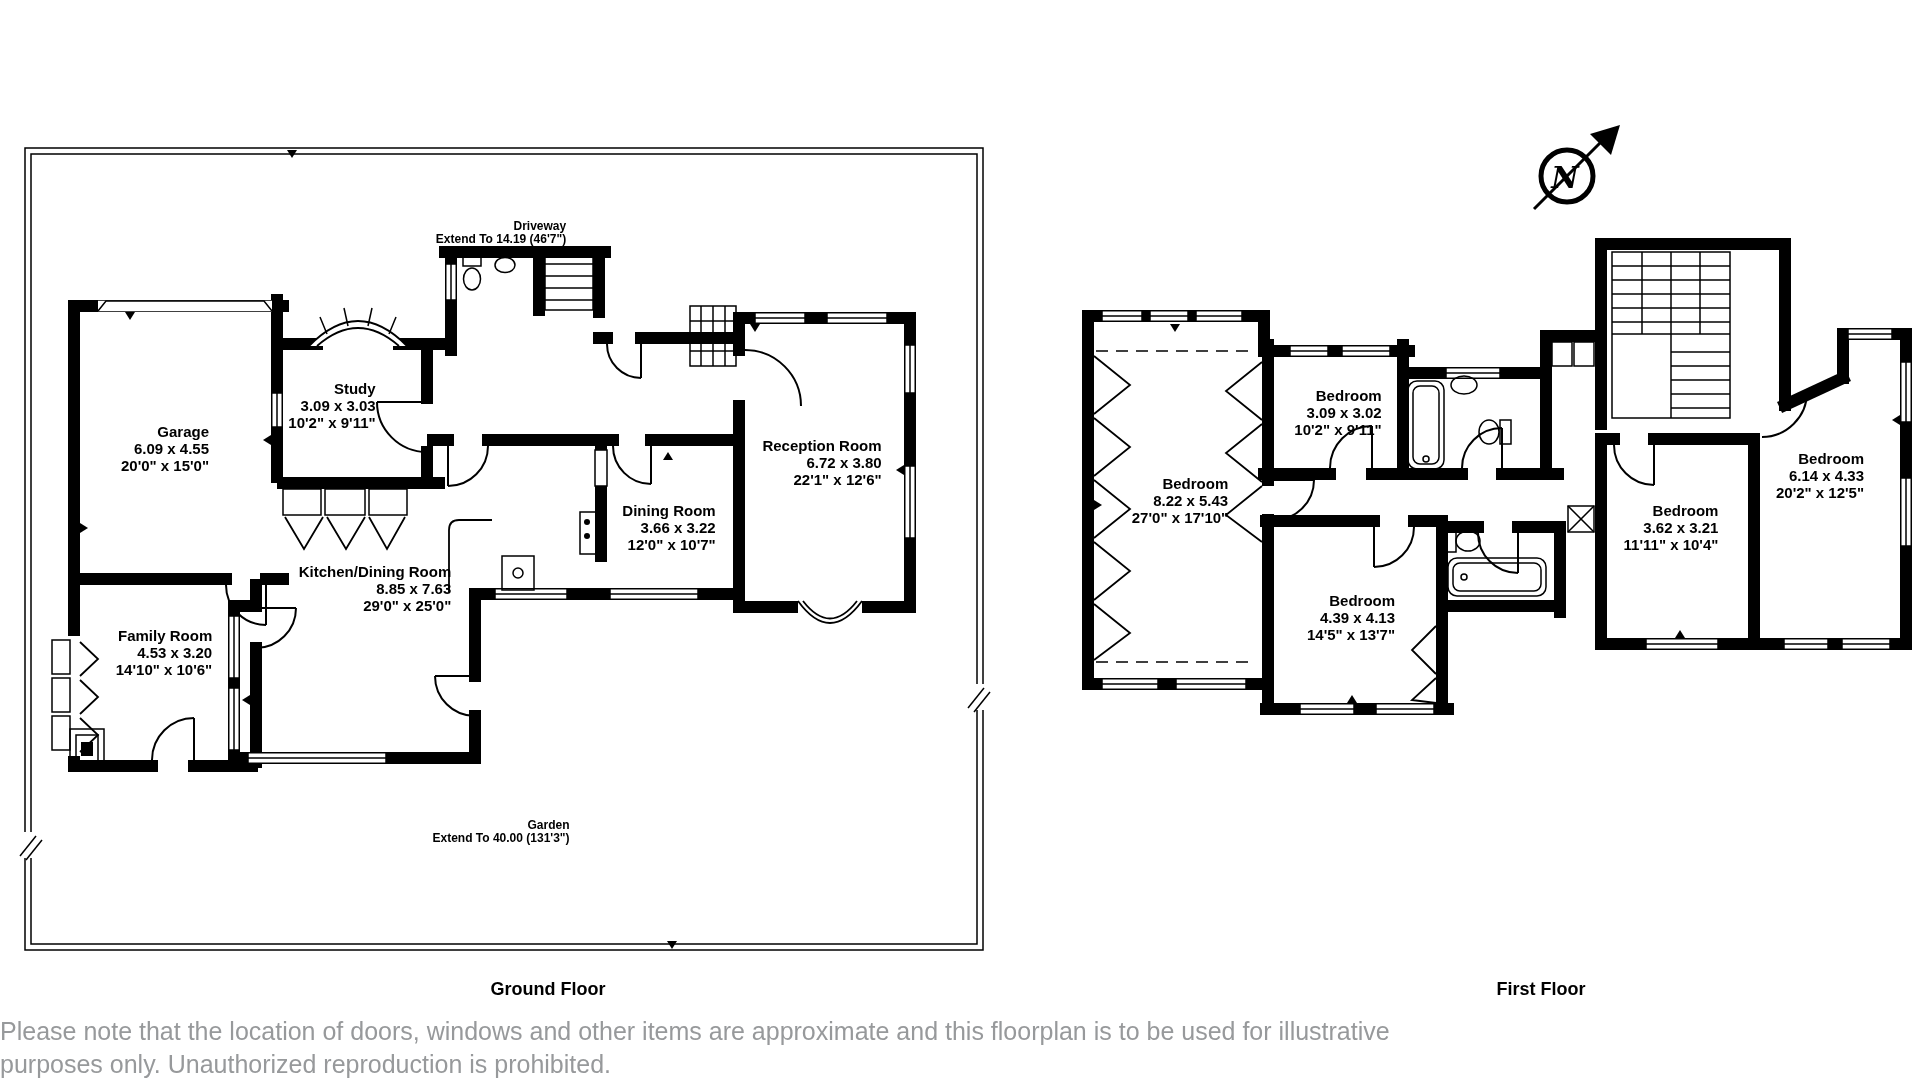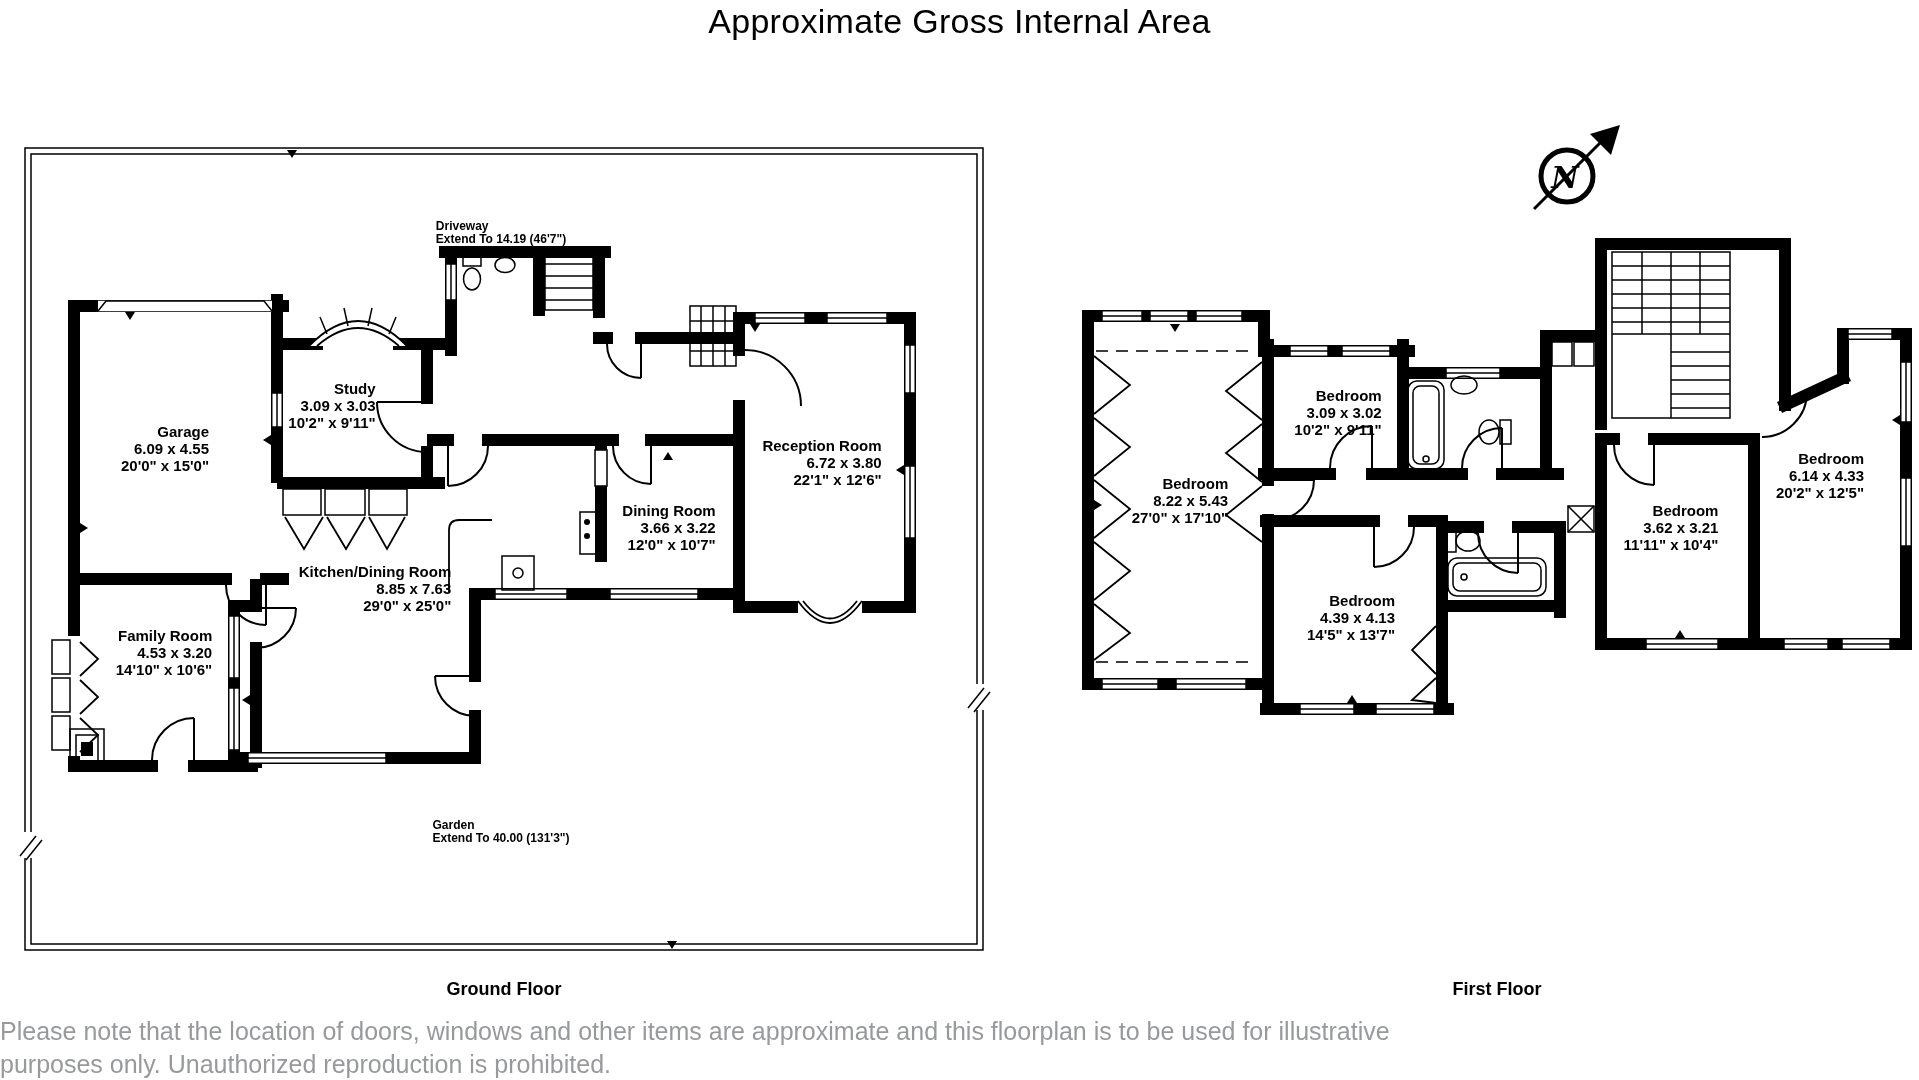--- a/index.html
+++ b/index.html
@@ -4,23 +4,23 @@
 <style>
   html,body{margin:0;padding:0;}
   body{
     width:1919px;height:1080px;position:relative;background:#ffffff;
     font-family:"Liberation Sans", sans-serif;color:#000;overflow:hidden;
   }
   .abs{position:absolute;}
   .title-block{left:0;right:0;top:6px;text-align:center;font-size:34px;line-height:31px;font-weight:500;letter-spacing:.3px;}
   .room-label{position:absolute;transform:translate(-50%,-50%);text-align:right;
     font-size:15px;font-weight:700;line-height:17px;white-space:nowrap;}
-  .small-label{position:absolute;transform:translate(-50%,-50%);text-align:left;
+  .small-label{position:absolute;transform:translate(-50%,-50%);text-align:right;
     font-size:12px;font-weight:700;line-height:13px;white-space:nowrap;}
-  .floor-label{position:absolute;transform:translate(-50%,-50%);font-size:18px;font-weight:700;white-space:nowrap;}
+  .floor-label{position:absolute;transform:translate(-50%,-50%);font-size:18px;font-weight:700;white-space:nowrap;margin-left:44px;}
   .disclaimer{position:absolute;left:0;right:0;text-align:left;font-size:25px;line-height:30px;color:#97999b;}
   
   .wall{stroke:#000;stroke-width:12;stroke-linecap:square;}
   .thin{fill:none;stroke:#000;stroke-width:1.8;}
   .t15{fill:none;stroke:#000;stroke-width:1.5;}
   .arc{fill:none;stroke:#000;stroke-width:2;}
   .dash{fill:none;stroke:#000;stroke-width:1.6;stroke-dasharray:12 8;}
   .winrect{fill:#fff;stroke:#000;stroke-width:1.5;}
   .winline{stroke:#000;stroke-width:1.5;}
   .whitefill{fill:#fff;stroke:none;}
@@ -361,21 +361,20 @@
 
   <g>
     <circle cx="1567" cy="176" r="26" fill="#fff" stroke="#000" stroke-width="5"></circle>
     <line x1="1534" y1="209" x2="1600" y2="143" stroke="#000" stroke-width="3"></line>
     <polygon points="1590,134 1620,125 1611,155" class="blackfill"></polygon>
     <text x="1565" y="188" text-anchor="middle" font-family="DejaVu Serif, serif" font-style="italic" font-weight="700" font-size="30">N</text>
   </g>
 </svg>
 
 <div class="abs title-block">
-  <div>Approximate Gross Internal Area</div>
 </div>
 
 <div class="small-label" style="left:501px;top:233px">
   <div>Driveway</div>
   <div>Extend To 14.19 (46'7")</div>
 </div>
 
 <div class="room-label" style="left:165px;top:448px">
   <div>Garage</div>
   <div>6.09 x 4.55</div>

